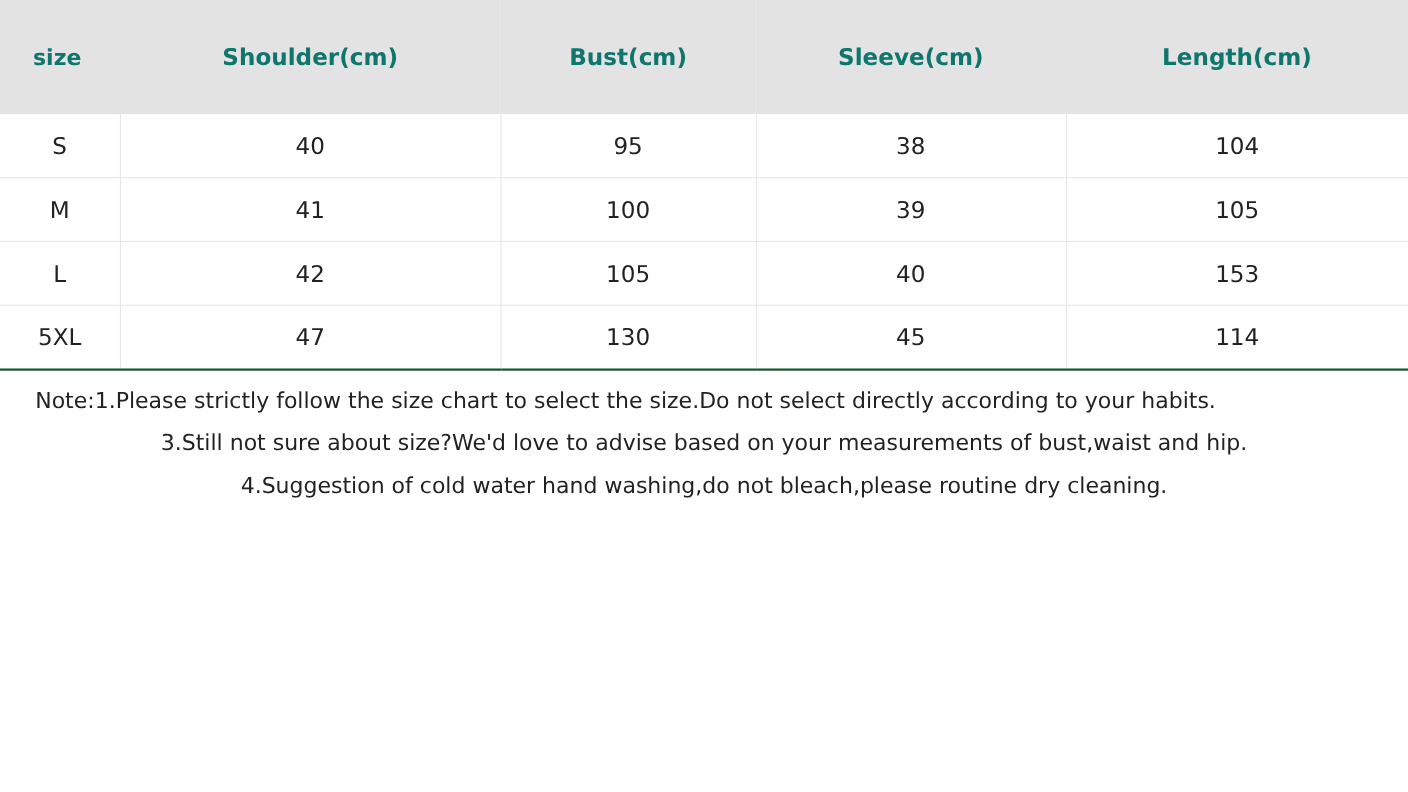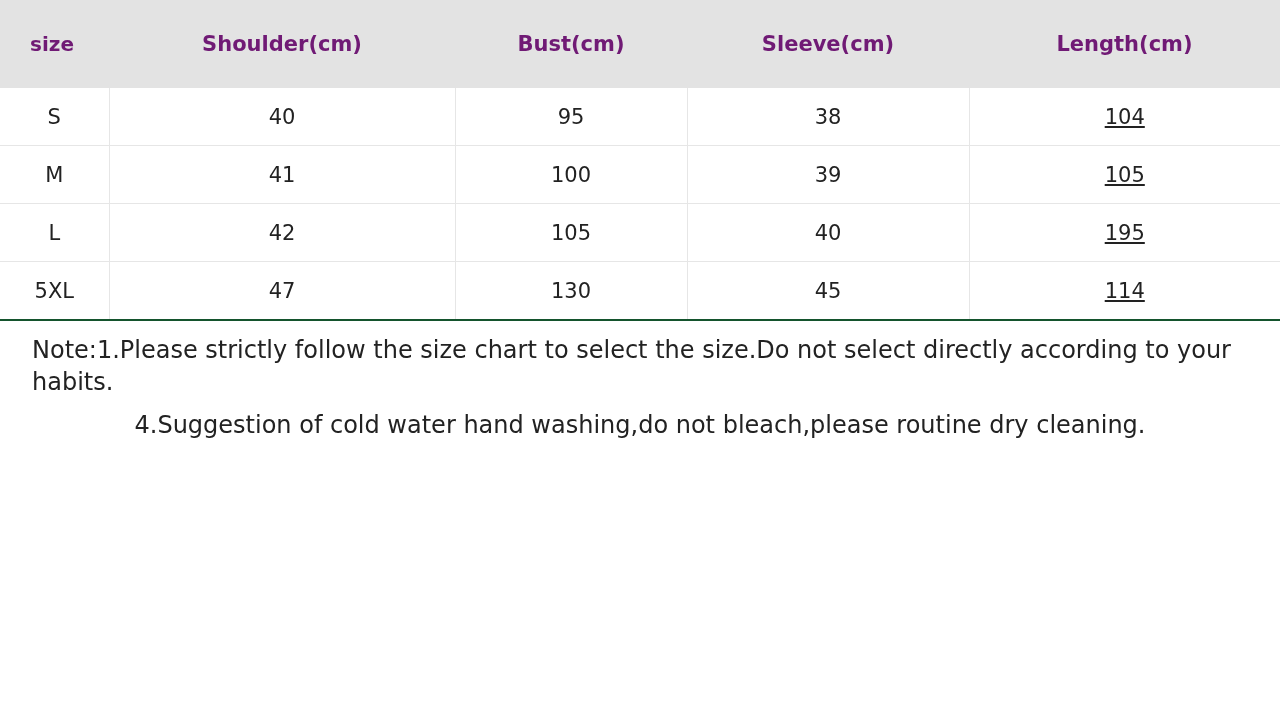--- a/index.html
+++ b/index.html
@@ -27,24 +27,24 @@
     table-layout: fixed;
   }
   table.size-table col.c0 { width: 109px; }
   table.size-table col.c1 { width: 346px; }
   table.size-table col.c2 { width: 232px; }
   table.size-table col.c3 { width: 282px; }
   table.size-table col.c4 { width: 311px; }
 
   thead th {
     background: #e3e3e3;
-    color: #701a75;
+    color: #0f766e;
     font-size: 21px;
     font-weight: bold;
-    height: 88px;
+    height: 104px;
     padding: 0;
     text-align: center;
     vertical-align: middle;
     border: none;
   }
   thead th.size-col {
     font-size: 20px;
     text-align: left;
     padding-left: 30px;
   }
@@ -57,32 +57,31 @@
     background: #ffffff;
     border-bottom: 1px solid #e6e6e6;
     border-right: 1px solid #e6e6e6;
     padding: 0;
   }
   tbody td.size-cell {
     border-right: 1px solid #e6e6e6;
   }
   tbody td.last-col {
     border-right: none;
-    text-decoration: underline;
   }
   tbody tr:last-child td {
     border-bottom: 2px solid #14532d;
   }
   .notes {
     padding: 14px 20px 0 20px;
     box-sizing: border-box;
   }
   .notes p {
     margin: 0 0 12px 0;
-    font-size: 24px;
+    font-size: 20px;
     color: #222222;
     line-height: 1.32;
     text-align: center;
   }
   .notes p.first {
     text-align: left;
     padding-left: 12px;
   }
 </style>
 </head>
@@ -120,30 +119,31 @@
         <td>41</td>
         <td>100</td>
         <td>39</td>
         <td class="last-col">105</td>
       </tr>
       <tr>
         <td class="size-cell">L</td>
         <td>42</td>
         <td>105</td>
         <td>40</td>
-        <td class="last-col">195</td>
+        <td class="last-col">153</td>
       </tr>
       <tr>
         <td class="size-cell">5XL</td>
         <td>47</td>
         <td>130</td>
         <td>45</td>
         <td class="last-col">114</td>
       </tr>
     </tbody>
   </table>
 
   <div class="notes">
     <p class="first">Note:1.Please strictly follow the size chart to select the size.Do not select directly according to your habits.</p>
+    <p>3.Still not sure about size?We'd love to advise based on your measurements of bust,waist and hip.</p>
     <p>4.Suggestion of cold water hand washing,do not bleach,please routine dry cleaning.</p>
   </div>
 
 </div>
 
 </body></html>

